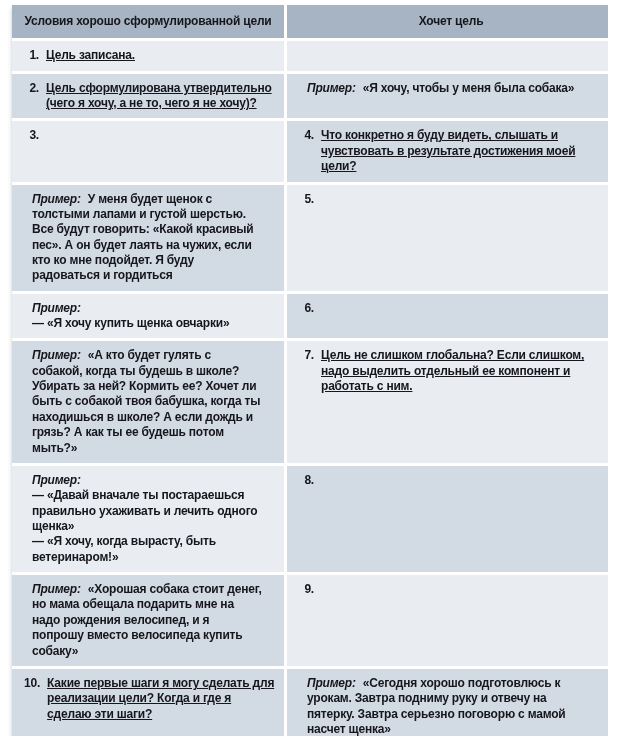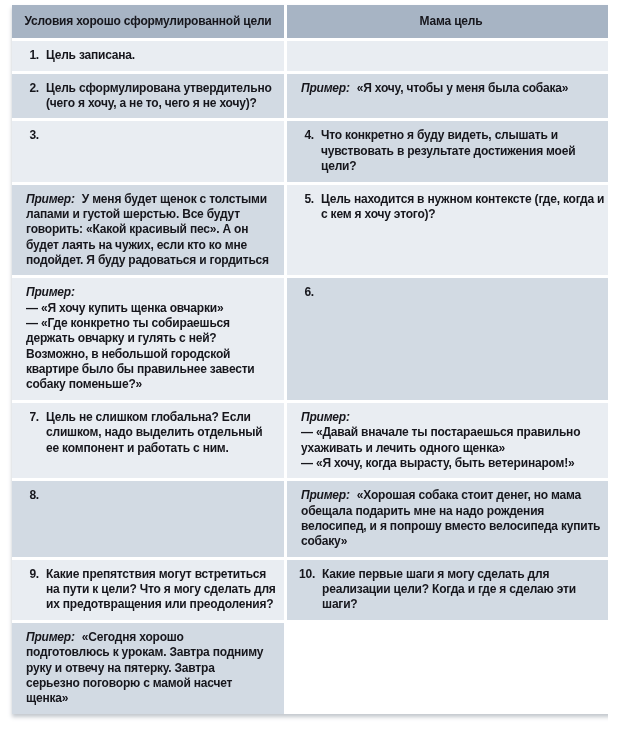--- a/index.html
+++ b/index.html
@@ -30,55 +30,55 @@
     display:grid;
     grid-template-columns:272px 1fr;
     gap:3px;
     background:var(--separator);
     box-shadow:0 3px 4px rgba(120,130,145,0.45);
     font-weight:700;
     font-size:12px;
     line-height:1.28;
     letter-spacing:-0.2px;
   }
-  .cell{padding:7px 14px;}
+  .cell{padding:7px 20px;}
   .hdr{
     background:var(--header-bg);
     text-align:center;
     padding:9px 6px;
     display:flex;
     align-items:center;
     justify-content:center;
   }
   .light{background:var(--row-light);}
   .dark{background:var(--row-dark);}
   .cond-cell{
     display:flex;
     padding:7px 8px 7px 12px;
   }
   .num{
     flex:0 0 22px;
     text-align:right;
     padding-right:7px;
   }
-  .cond{flex:1;}
+  .cond{flex:1;text-decoration:underline;}
   .exlabel{
     font-style:italic;
     margin-right:7px;
   }
   .exline{margin:0;}
 </style>
 </head>
 <body>
 
 <div class="page">
   <div class="tbl">
 
     <div class="cell hdr">Условия хорошо сформулированной цели</div>
-    <div class="cell hdr">Мама цель</div>
+    <div class="cell hdr">Хочет цель</div>
 
     <div class="cell cond-cell light">
       <span class="num">1.</span>
       <span class="cond">Цель записана.</span>
     </div>
     <div class="cell light"></div>
 
     <div class="cell cond-cell dark">
       <span class="num">2.</span>
       <span class="cond">Цель сформулирована утвердительно (чего я хочу, а не то, чего я не хочу)?</span>
@@ -94,30 +94,31 @@
     <div class="cell cond-cell dark">
       <span class="num">4.</span>
       <span class="cond">Что конкретно я буду видеть, слышать и чувствовать в результате достижения моей цели?</span>
     </div>
     <div class="cell dark">
       <span class="exlabel">Пример:</span><span>У меня будет щенок с толстыми лапами и густой шерстью. Все будут говорить: «Какой красивый пес». А он будет лаять на чужих, если кто ко мне подойдет. Я буду радоваться и гордиться</span>
     </div>
 
     <div class="cell cond-cell light">
       <span class="num">5.</span>
-      <span class="cond">Цель находится в нужном контексте (где, когда и с кем я хочу этого)?</span>
     </div>
     <div class="cell light">
       <div class="exlabel">Пример:</div>
       <div class="exline">— «Я хочу купить щенка овчарки»</div>
-      <div class="exline">— «Где конкретно ты собираешься держать овчарку и гулять с ней? Возможно, в небольшой городской квартире было бы правильнее завести собаку поменьше?»</div>
     </div>
 
     <div class="cell cond-cell dark">
       <span class="num">6.</span>
+    </div>
+    <div class="cell dark">
+      <span class="exlabel">Пример:</span><span>«А кто будет гулять с собакой, когда ты будешь в школе? Убирать за ней? Кормить ее? Хочет ли быть с собакой твоя бабушка, когда ты находишься в школе? А если дождь и грязь? А как ты ее будешь потом мыть?»</span>
     </div>
 
     <div class="cell cond-cell light">
       <span class="num">7.</span>
       <span class="cond">Цель не слишком глобальна? Если слишком, надо выделить отдельный ее компонент и работать с ним.</span>
     </div>
     <div class="cell light">
       <div class="exlabel">Пример:</div>
       <div class="exline">— «Давай вначале ты постараешься правильно ухаживать и лечить одного щенка»</div>
       <div class="exline">— «Я хочу, когда вырасту, быть ветеринаром!»</div>
@@ -125,21 +126,20 @@
 
     <div class="cell cond-cell dark">
       <span class="num">8.</span>
     </div>
     <div class="cell dark">
       <span class="exlabel">Пример:</span><span>«Хорошая собака стоит денег, но мама обещала подарить мне на надо рождения велосипед, и я попрошу вместо велосипеда купить собаку»</span>
     </div>
 
     <div class="cell cond-cell light">
       <span class="num">9.</span>
-      <span class="cond">Какие препятствия могут встретиться на пути к цели? Что я могу сделать для их предотвращения или преодоления?</span>
     </div>
 
     <div class="cell cond-cell dark">
       <span class="num">10.</span>
       <span class="cond">Какие первые шаги я могу сделать для реализации цели? Когда и где я сделаю эти шаги?</span>
     </div>
     <div class="cell dark">
       <span class="exlabel">Пример:</span><span>«Сегодня хорошо подготовлюсь к урокам. Завтра подниму руку и отвечу на пятерку. Завтра серьезно поговорю с мамой насчет щенка»</span>
     </div>
 

